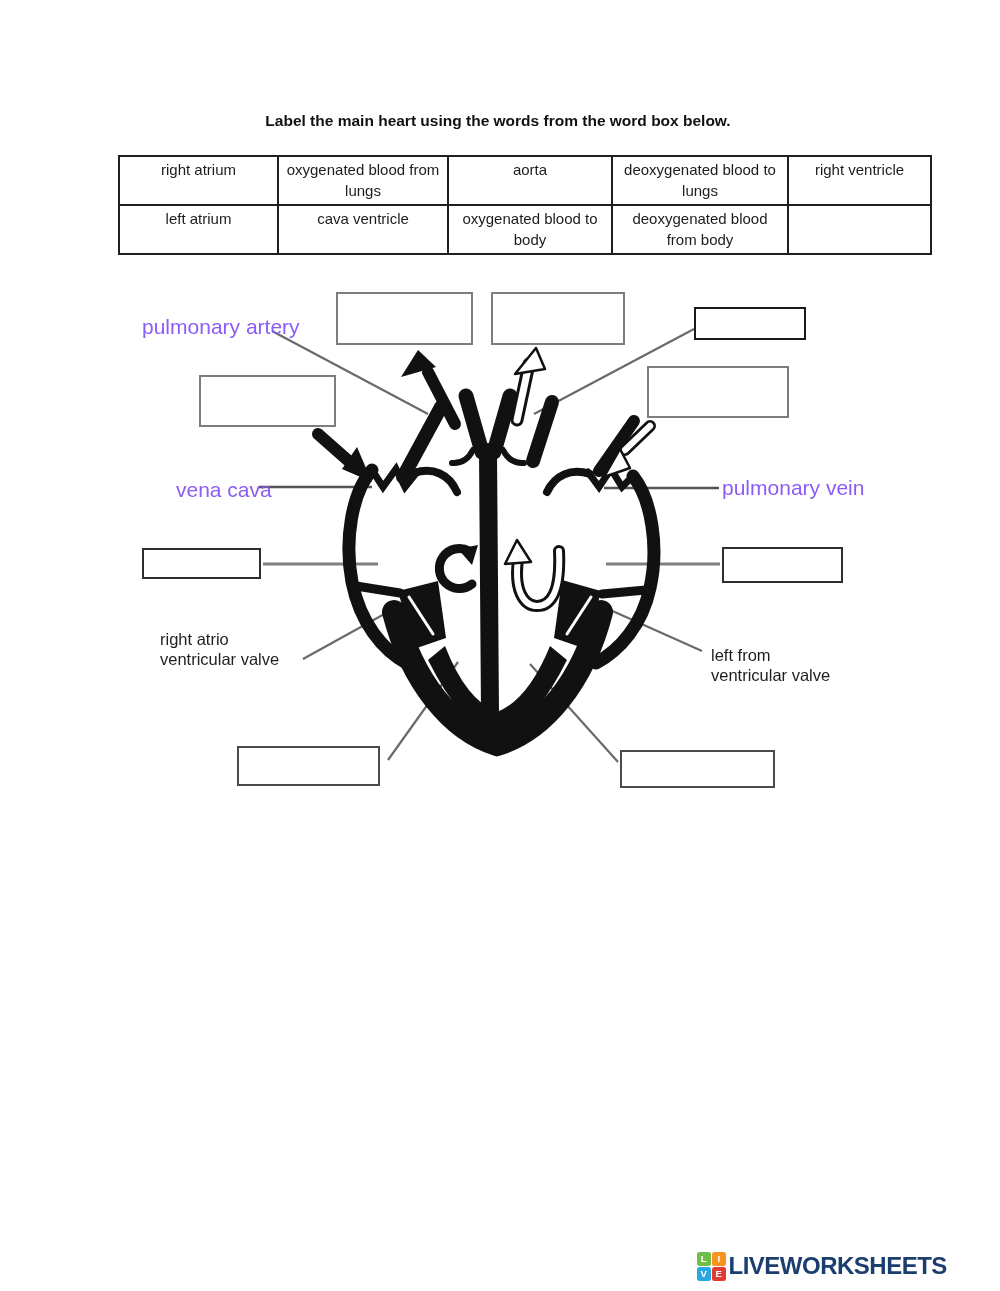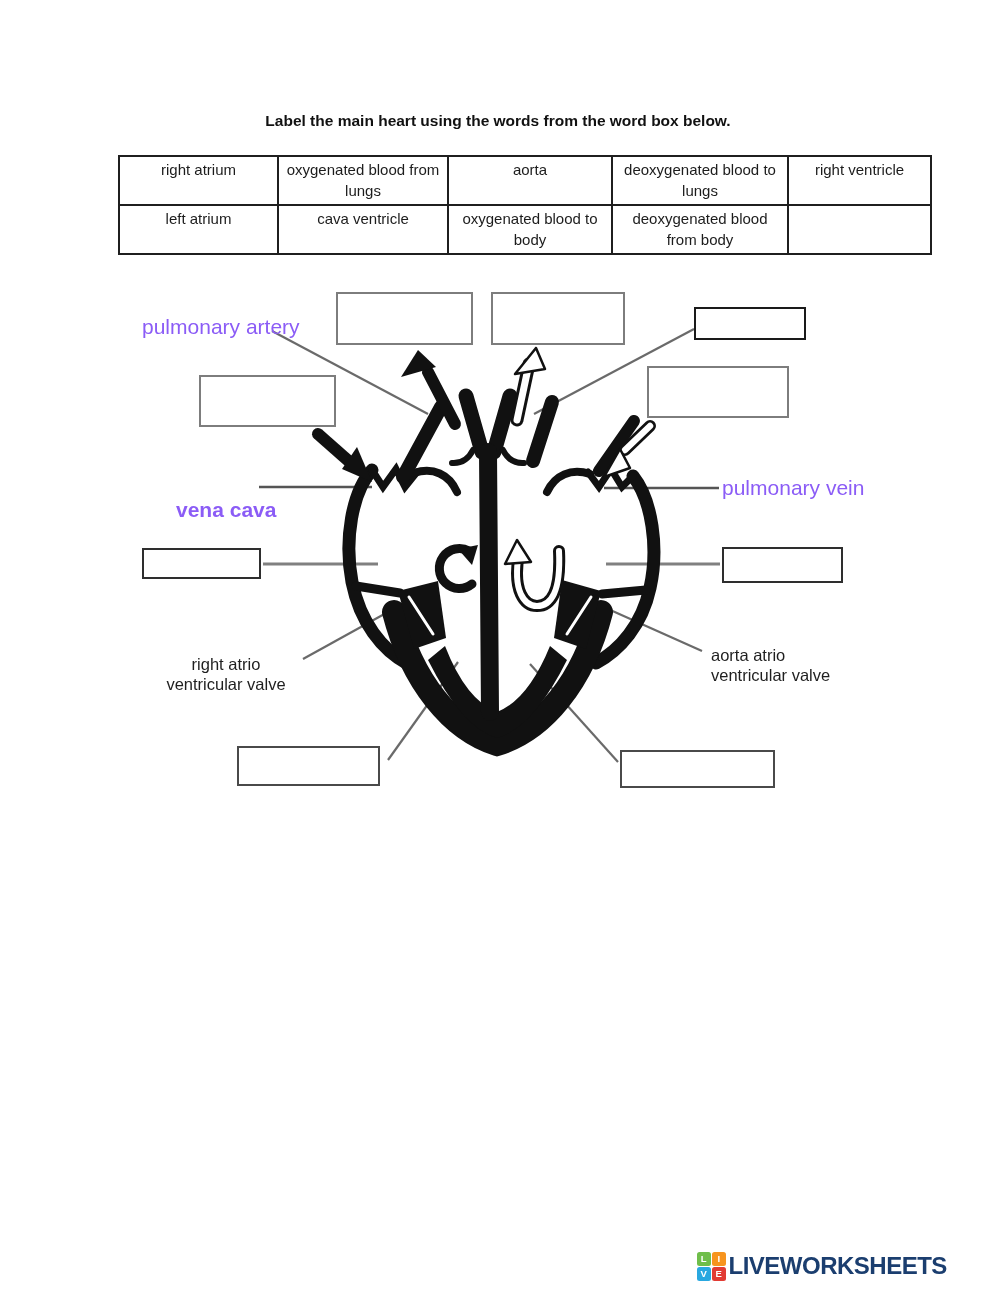--- a/index.html
+++ b/index.html
@@ -113,28 +113,28 @@
     <polygon points="517,540 505,564 531,562" fill="#fff" stroke="#111" stroke-width="2.5" stroke-linejoin="round"></polygon>
 
     <polygon points="398,591 438,581 446,638 414,649" fill="#111" stroke="none"></polygon>
     <line x1="409" y1="597" x2="433" y2="634" stroke="#fff" stroke-width="3"></line>
     <polygon points="562,580 601,591 586,649 554,638" fill="#111" stroke="none"></polygon>
     <line x1="591" y1="597" x2="567" y2="634" stroke="#fff" stroke-width="3"></line>
   </g>
 </svg>
 
 <div class="abs dlabel" style="left:142px;top:315px;">pulmonary artery</div>
-<div class="abs dlabel" style="left:176px;top:498px;font-weight:bold;">vena cava</div>
+<div class="abs dlabel" style="left:176px;top:478px;">vena cava</div>
 <div class="abs dlabel" style="left:722px;top:476px;">pulmonary vein</div>
-<div class="abs vlabel" style="left:160px;top:654px;width:132px;text-align:center;">
+<div class="abs vlabel" style="left:160px;top:629px;width:132px;text-align:left;">
   <div>right atrio</div>
   <div>ventricular valve</div>
 </div>
 <div class="abs vlabel" style="left:711px;top:645px;width:150px;text-align:left;">
-  <div>aorta atrio</div>
+  <div>left from</div>
   <div>ventricular valve</div>
 </div>
 
 <input class="abox bgray" style="left: 336px; top: 292px; width: 137px; height: 53px;">
 <input class="abox bgray" style="left: 491px; top: 292px; width: 134px; height: 53px;">
 <input class="abox bdark" style="left: 694px; top: 307px; width: 112px; height: 33px;">
 <input class="abox bgray" style="left: 199px; top: 375px; width: 137px; height: 52px;">
 <input class="abox bgray" style="left: 647px; top: 366px; width: 142px; height: 52px;">
 <input class="abox bmid" style="left: 142px; top: 548px; width: 119px; height: 31px;">
 <input class="abox bmid" style="left: 722px; top: 547px; width: 121px; height: 36px;">

